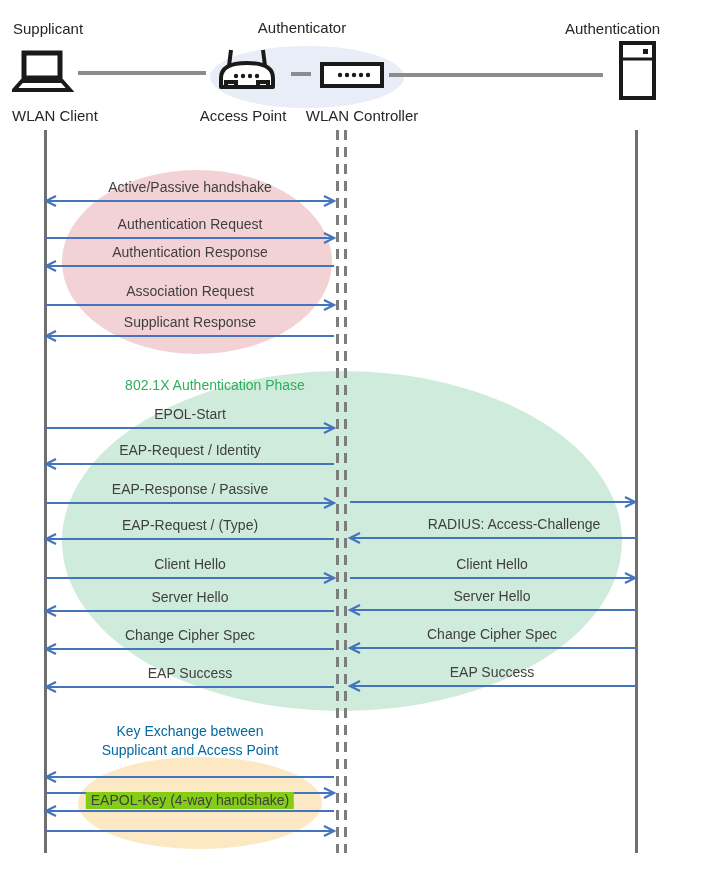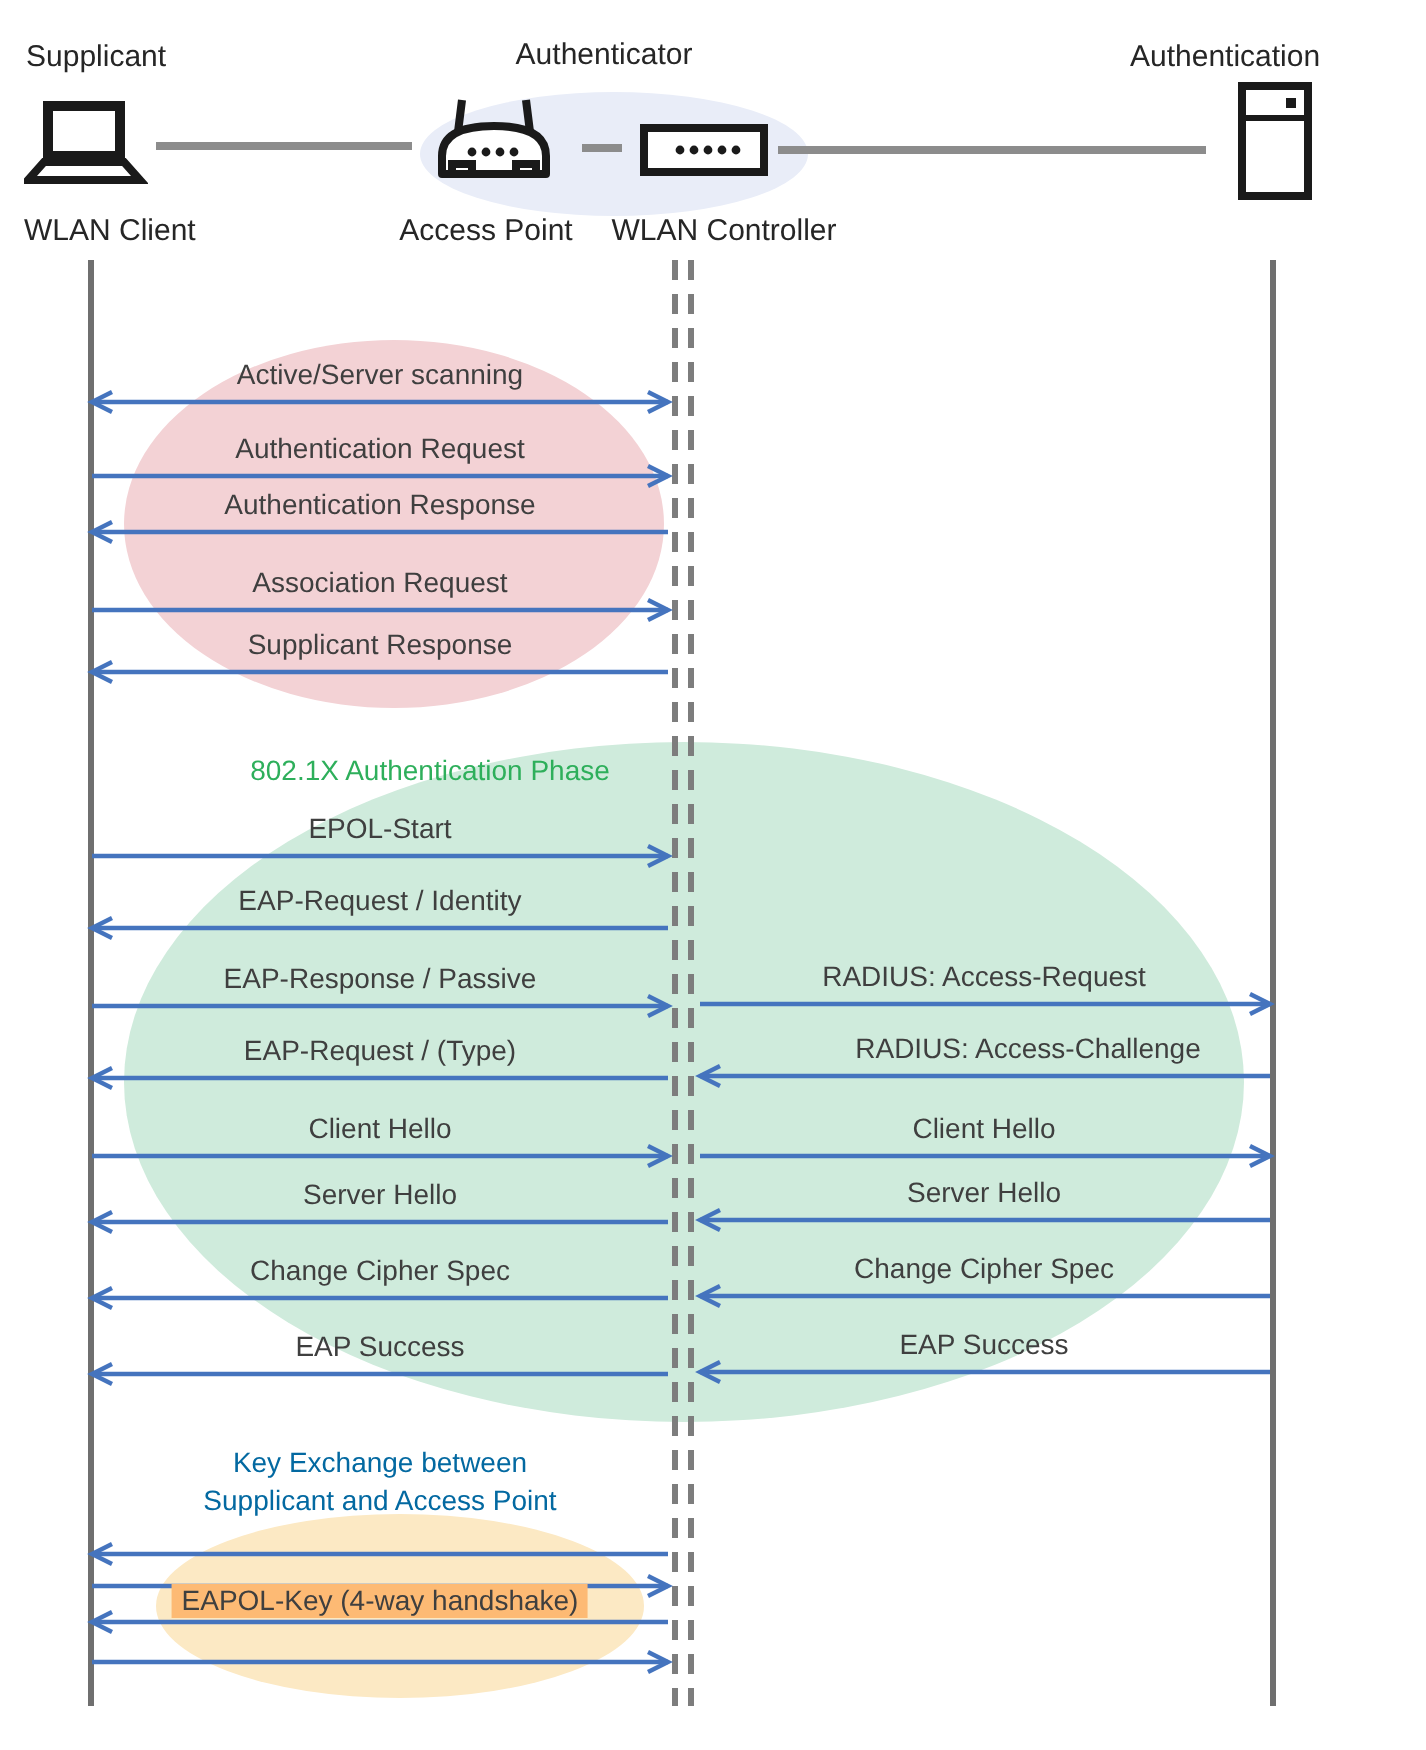--- a/index.html
+++ b/index.html
@@ -21,21 +21,21 @@
     width:3px;top:130px;height:723px;
     background:repeating-linear-gradient(to bottom,#7d7d7d 0 10px,transparent 10px 17px);
   }
   
   .phase-title{font-size:14px;white-space:pre-line;text-align:center;line-height:19px;}
   
   .msg-label{
     position:absolute;transform:translateX(-50%);
     font-size:14px;color:#3f3f3f;white-space:nowrap;line-height:17px;
   }
-  .msg-label.bg{background:#fdba74;padding:0 5px;}
+  .msg-label.bg{background:#84cc16;padding:0 5px;}
   #arrow-layer{position:absolute;left:0;top:0;z-index:4;pointer-events:none;}
   #label-layer{position:absolute;left:0;top:0;width:713px;height:875px;z-index:5;pointer-events:none;}
   .z1{z-index:1}.z2{z-index:2}.z3{z-index:3}
   svg.icon{display:block;}
 </style>
 </head>
 <body>
 
 <div id="canvas">
 
@@ -192,29 +192,28 @@
       <g>
         <line x1="46" y1="811" x2="334" y2="811" stroke="#4574BE" stroke-width="2.2"></line>
         <path d="M 56 806 L 46 811 L 56 816" fill="none" stroke="#4574BE" stroke-width="2.2"></path>
       </g>
       <g>
         <line x1="46" y1="831" x2="334" y2="831" stroke="#4574BE" stroke-width="2.2"></line>
         <path d="M 324 826 L 334 831 L 324 836" fill="none" stroke="#4574BE" stroke-width="2.2"></path>
       </g>
     </svg>
   <div id="label-layer">
-      <div class="msg-label" style="left: 190px; top: 179px;">Active/Server scanning</div>
+      <div class="msg-label" style="left: 190px; top: 179px;">Active/Passive handshake</div>
       <div class="msg-label" style="left: 190px; top: 216px;">Authentication Request</div>
       <div class="msg-label" style="left: 190px; top: 244px;">Authentication Response</div>
       <div class="msg-label" style="left: 190px; top: 283px;">Association Request</div>
       <div class="msg-label" style="left: 190px; top: 314px;">Supplicant Response</div>
       <div class="msg-label" style="left: 190px; top: 406px;">EPOL-Start</div>
       <div class="msg-label" style="left: 190px; top: 442px;">EAP-Request / Identity</div>
       <div class="msg-label" style="left: 190px; top: 481px;">EAP-Response / Passive</div>
-      <div class="msg-label" style="left: 492px; top: 480px;">RADIUS: Access-Request</div>
       <div class="msg-label" style="left: 190px; top: 517px;">EAP-Request / (Type)</div>
       <div class="msg-label" style="left: 514px; top: 516px; text-align: center;">RADIUS: Access-Challenge</div>
       <div class="msg-label" style="left: 190px; top: 556px;">Client Hello</div>
       <div class="msg-label" style="left: 492px; top: 556px;">Client Hello</div>
       <div class="msg-label" style="left: 190px; top: 589px;">Server Hello</div>
       <div class="msg-label" style="left: 492px; top: 588px;">Server Hello</div>
       <div class="msg-label" style="left: 190px; top: 627px;">Change Cipher Spec</div>
       <div class="msg-label" style="left: 492px; top: 626px;">Change Cipher Spec</div>
       <div class="msg-label" style="left: 190px; top: 665px;">EAP Success</div>
       <div class="msg-label" style="left: 492px; top: 664px;">EAP Success</div>

